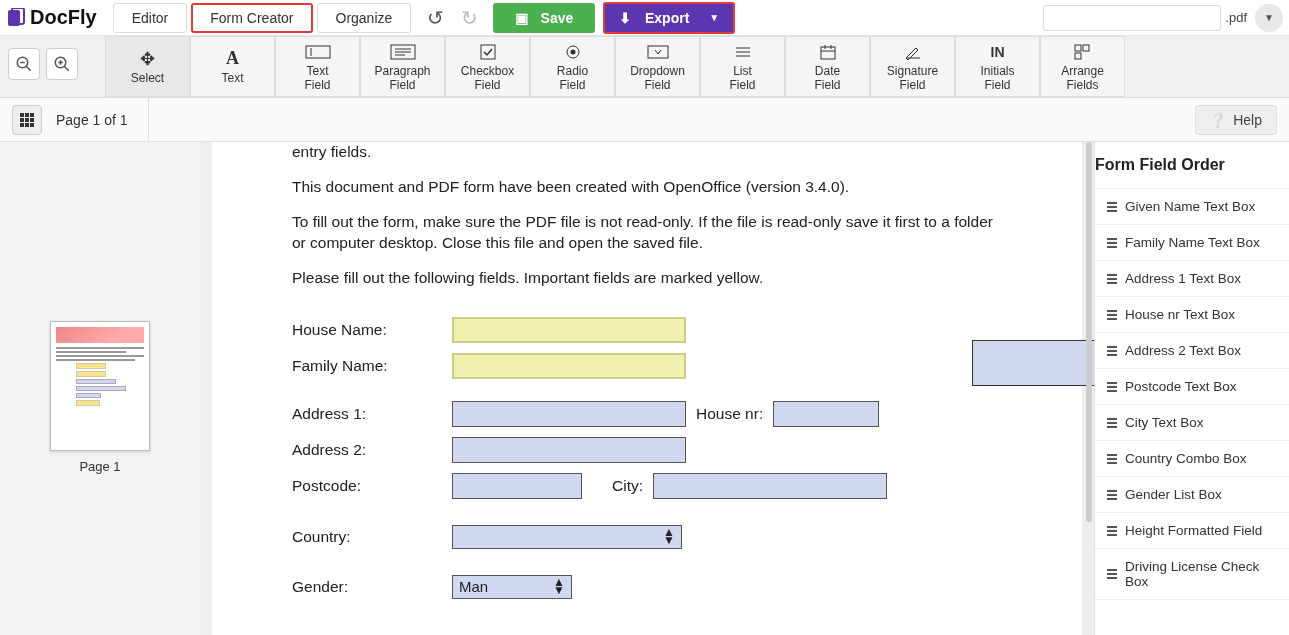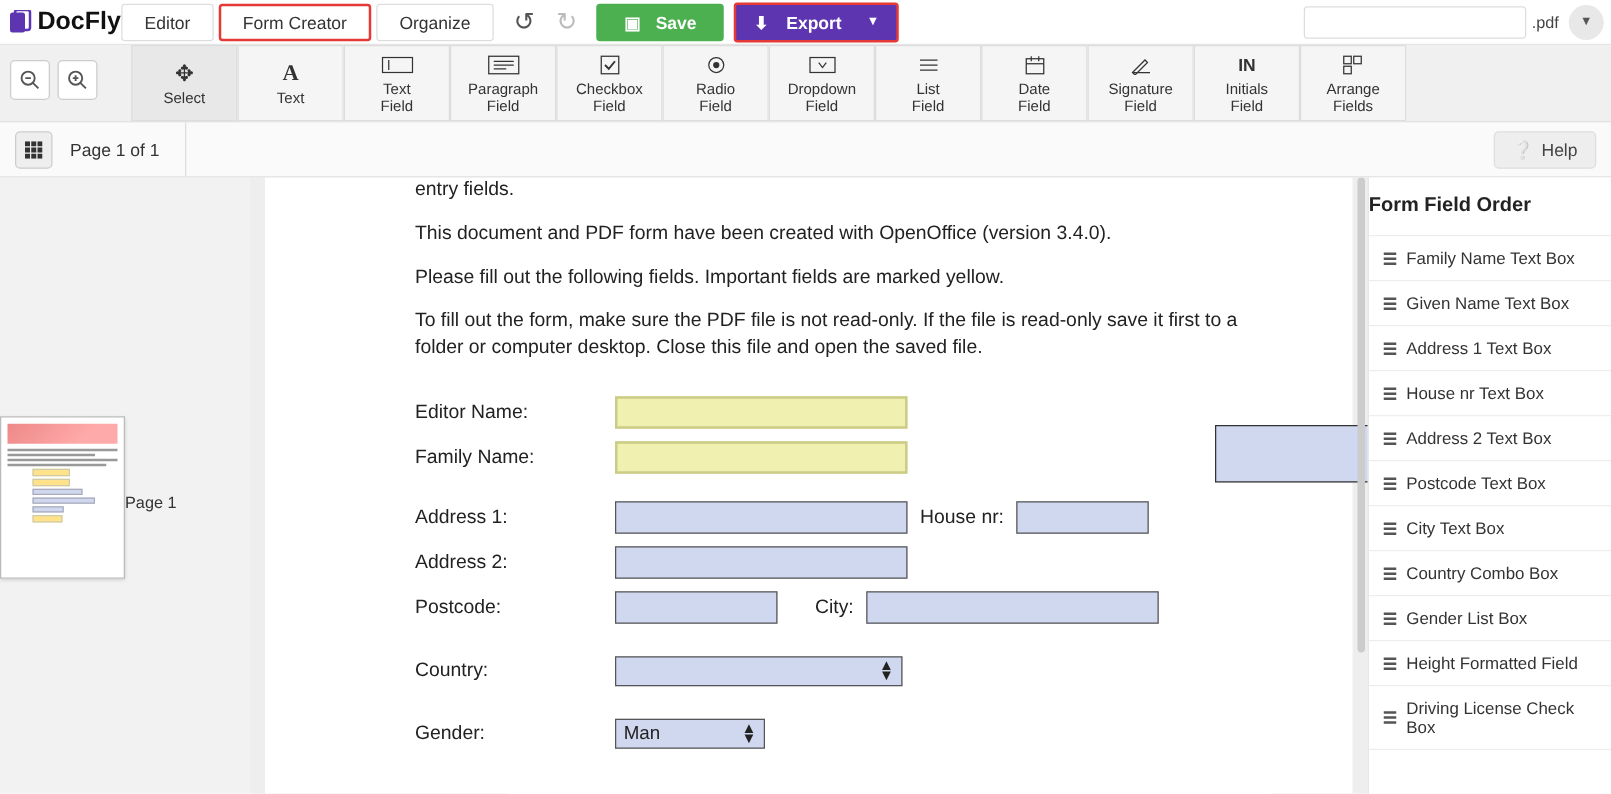--- a/index.html
+++ b/index.html
@@ -1,20 +1,20 @@
 <!DOCTYPE html>
 <html><head>
 <meta charset="utf-8">
 <style>
 * { box-sizing: border-box; margin: 0; padding: 0; font-family: -apple-system, BlinkMacSystemFont, "Segoe UI", Arial, sans-serif; }
 body { width: 1289px; height: 635px; background: #f5f5f5; overflow: hidden; position: relative; }
 
 
 .topbar { height: 36px; background: #fff; display: flex; align-items: center; padding: 0 6px; border-bottom: 1px solid #e5e5e5; }
-.logo { display: flex; align-items: center; font-weight: 800; font-size: 20px; color: #111; margin-right: 0; }
+.logo { display: flex; align-items: center; font-weight: 800; font-size: 20px; color: #111; margin-right: 16px; }
 .logo svg { margin-right: 4px; }
 .tab-btn { height: 30px; padding: 0 18px; border: 1px solid #ddd; background: #fff; margin-right: 4px; font-size: 14px; color: #333; display: flex; align-items: center; border-radius: 3px; cursor: pointer; justify-content: center; }
 .tab-btn.highlighted { border: 2px solid #e53935; padding: 0 17px; font-weight: 500; }
 .hist-btn { width: 28px; height: 28px; display: flex; align-items: center; justify-content: center; font-size: 20px; color: #555; margin-left: 6px; cursor: pointer; }
 .hist-btn.redo { color: #bbb; }
 .save-btn { height: 30px; background: #4caf50; color: #fff; border: none; padding: 0 22px; font-size: 14px; font-weight: 600; display: flex; align-items: center; border-radius: 3px; margin-left: 10px; cursor: pointer; }
 .save-btn .ico { margin-right: 12px; }
 .export-btn { height: 32px; background: #5e35b1; color: #fff; border: 2px solid #e53935; padding: 0 14px; font-size: 14px; font-weight: 600; display: flex; align-items: center; border-radius: 3px; margin-left: 8px; cursor: pointer; }
 .export-btn .ico { margin-right: 14px; }
 .export-btn .caret { margin-left: 20px; font-size: 10px; }
@@ -33,32 +33,32 @@
 .tool .lbl { line-height: 1.1; text-align: center; margin-top: 2px; }
 
 
 .pagenav { height: 44px; background: #fafafa; border-bottom: 1px solid #e0e0e0; display: flex; align-items: center; padding: 0 12px; }
 .grid-btn { width: 30px; height: 30px; border: 1px solid #ccc; border-radius: 4px; display: flex; align-items: center; justify-content: center; background: #eee; cursor: pointer; margin-right: 14px; }
 .pagelbl { font-size: 14px; color: #333; padding-right: 20px; border-right: 1px solid #ddd; height: 100%; display: flex; align-items: center; }
 .help-btn { height: 30px; padding: 0 14px; border: 1px solid #ddd; border-radius: 4px; background: #eee; display: flex; align-items: center; gap: 6px; font-size: 14px; color: #444; cursor: pointer; }
 
 
 .main { display: flex; height: calc(635px - 36px - 62px - 44px); }
-.thumbs { width: 200px; background: #f2f2f2; display: flex; flex-direction: row; align-items: center; padding-top: 18px; }
+.thumbs { width: 200px; background: #f2f2f2; display: flex; flex-direction: column; align-items: center; padding-top: 18px; justify-content: center; }
 .thumb { width: 100px; height: 130px; background: #fff; border: 1px solid #bbb; box-shadow: 0 1px 3px rgba(0,0,0,0.15); padding: 5px; cursor: pointer; }
 .thumb-header { height: 16px; background: linear-gradient(135deg,#e88 0%, #faa 70%); margin-bottom: 4px;}
 .thumb-line { height: 2px; background: #999; margin: 2px 0;}
 .thumb-box-y { height: 6px; background: #ffe28a; border: 1px solid #cca; margin: 2px 0 2px 20px; width: 30px;}
 .thumb-box-b { height: 5px; background: #d0d8f0; border: 1px solid #aab; margin: 2px 0 2px 20px; width: 40px;}
 .thumb-caption { font-size: 13px; color: #333; margin-top: 8px; }
 
 .doc-area { flex: 1; background: #eee; display: flex; justify-content: center; overflow: hidden; position: relative; }
 .doc-scroll { width: 6px; background: #ccc; position: absolute; right: 2px; top: 0; height: 380px; border-radius: 3px; }
 
-.doc { width: 870px; background: #fff; padding: 0 80px 40px 120px; }
+.doc { width: 870px; background: #fff; padding: 0 80px 40px 80px; }
 .doc p { font-size: 15.5px; color: #222; margin-bottom: 14px; line-height: 1.35; }
 .form-row { display: flex; align-items: center; margin-bottom: 10px; }
 .form-row .flab { width: 160px; font-size: 15.5px; color: #222; }
 .fld { height: 26px; border: 1px solid #555; background: #d0d8f0; }
 .fld.yellow { background: #f0f0b0; border: 2px solid #cc8; }
 .fld.sm { width: 106px; }
 .fld.w230 { width: 234px; }
 .fld.w130 { width: 130px; }
 .fld.extra { position: absolute; left: 760px; top: 198px; width: 180px; height: 46px; border: 1px solid #333; background: #d0d8f0; }
 .sel-fld { height: 24px; border: 1px solid #555; background: #d0d8f0; display: flex; align-items: center; padding: 0 6px; font-size: 15px; color: #222; position: relative; }
@@ -265,26 +265,26 @@
       <div class="thumb-box-b" style="width:25px"></div>
       <div class="thumb-box-y" style="width:24px"></div>
     </div>
     <div class="thumb-caption">Page 1</div>
   </div>
 
   <div class="doc-area" style="position:relative;">
     <div class="doc" style="position:relative;">
       <p>entry fields.</p>
       <p>This document and PDF form have been created with OpenOffice (version 3.4.0).</p>
+      <p>To fill out the form, make sure the PDF file is not read-only. If the file is read-only save it first to a folder or computer desktop. Close this file and open the saved file.</p>
       <p>Please fill out the following fields. Important fields are marked yellow.</p>
-      <p>To fill out the form, make sure the PDF file is not read-only. If the file is read-only save it first to a folder or computer desktop. Close this file and open the saved file.</p>
       <div style="height:14px"></div>
 
       <div class="form-row">
-        <span class="flab">Editor Name:</span>
+        <span class="flab">House Name:</span>
         <div class="fld yellow w230"></div>
       </div>
       <div class="fld extra"></div>
       <div class="form-row">
         <span class="flab">Family Name:</span>
         <div class="fld yellow w230"></div>
       </div>
       <div style="height:12px"></div>
       <div class="form-row">
         <span class="flab">Address 1:</span>
@@ -329,29 +329,29 @@
 
   <div class="sidebar">
     <h3>Form Field Order</h3>
     <div id="order-list">
         <div class="order-item">
           <span class="drag-ico">
             <span></span>
             <span></span>
             <span></span>
           </span>
+          <span>Given Name Text Box</span>
+        </div>
+        <div class="order-item">
+          <span class="drag-ico">
+            <span></span>
+            <span></span>
+            <span></span>
+          </span>
           <span>Family Name Text Box</span>
-        </div>
-        <div class="order-item">
-          <span class="drag-ico">
-            <span></span>
-            <span></span>
-            <span></span>
-          </span>
-          <span>Given Name Text Box</span>
         </div>
         <div class="order-item">
           <span class="drag-ico">
             <span></span>
             <span></span>
             <span></span>
           </span>
           <span>Address 1 Text Box</span>
         </div>
         <div class="order-item">

